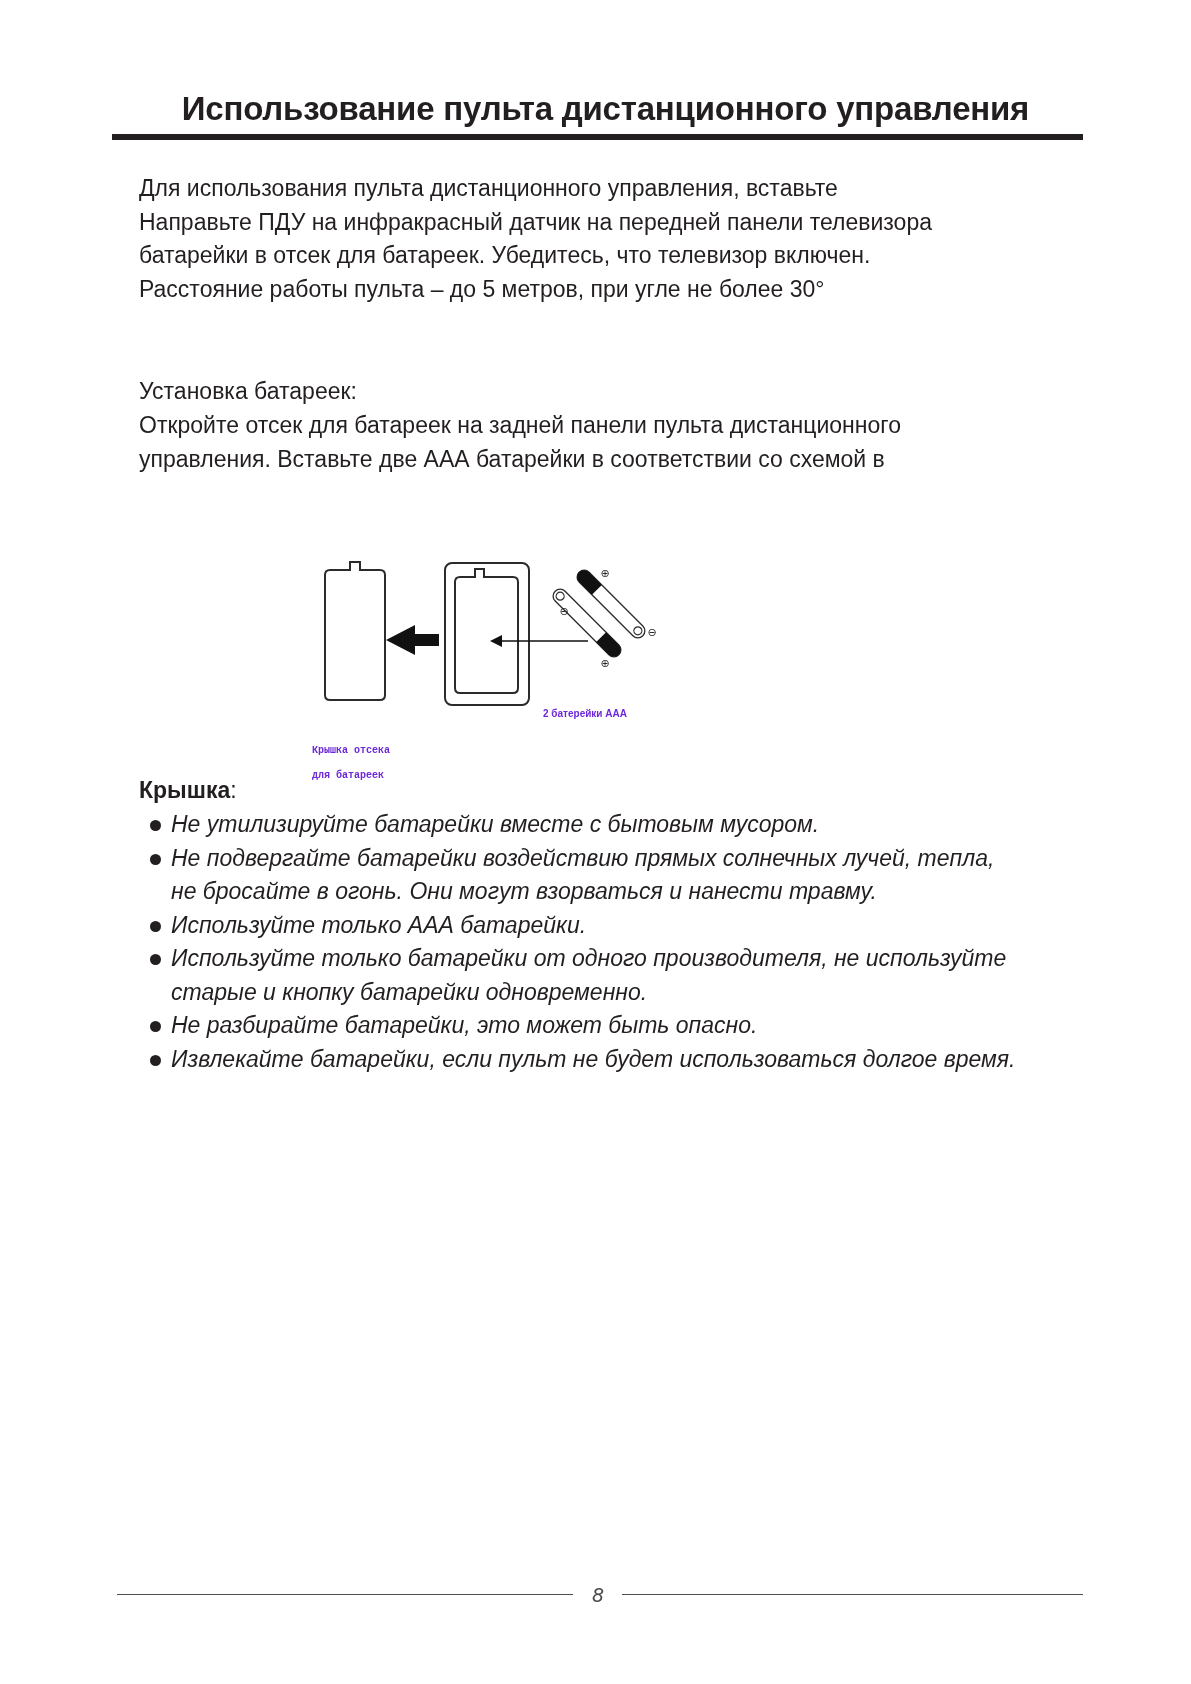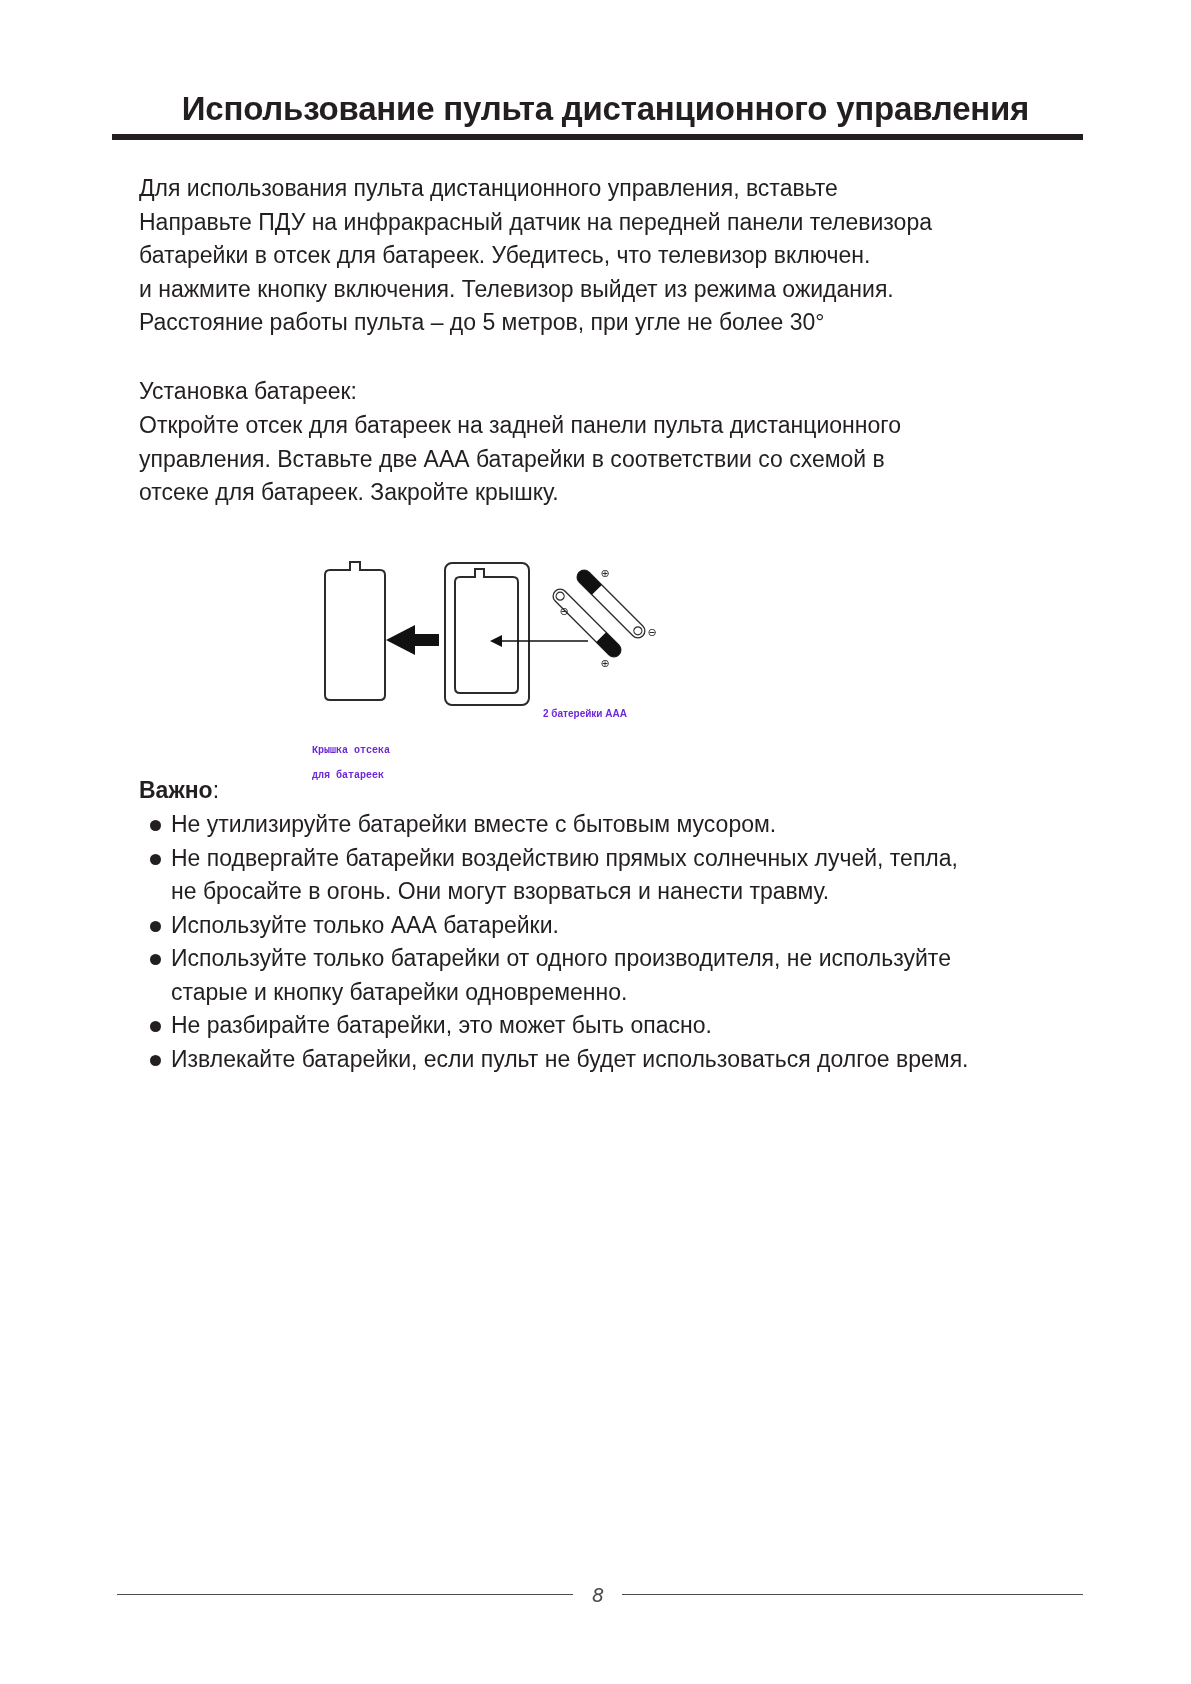--- a/index.html
+++ b/index.html
@@ -37,21 +37,21 @@
 
     .important-heading {
       position: absolute; left: 139px; top: 774px; font-size: 23px; margin: 0;
       line-height: 33.5px; color: #231f20;
     }
     .important-heading b { font-weight: bold; }
     .bullets {
       position: absolute; left: 139px; top: 808px; width: 950px; margin: 0; padding: 0;
       list-style: none; font-size: 23px; line-height: 33.5px; color: #231f20;
     }
-    .bullets li { position: relative; padding-left: 32px; }
+    .bullets li { position: relative; padding-left: 32px; font-style: italic; }
     .bullets li .bullet {
       position: absolute; left: 11px; top: 12px; width: 11px; height: 11px;
       border-radius: 50%; background: #231f20;
     }
     .bullets li .line { display: block; white-space: nowrap; }
 
     .footer-line { position: absolute; top: 1594px; height: 1px; background: #4d4d4d; }
     #footer-line-left { left: 117px; width: 456px; }
     #footer-line-right { left: 622px; width: 461px; }
     .page-number {
@@ -63,31 +63,29 @@
 </head>
 <body>
 
 <h1 class="title">Использование пульта дистанционного управления</h1>
 <div class="title-rule"></div>
 
 <p class="para" id="intro">
   <span class="line">Для использования пульта дистанционного управления, вставьте</span>
   <span class="line">Направьте ПДУ на инфракрасный датчик на передней панели телевизора</span>
   <span class="line">батарейки в отсек для батареек. Убедитесь, что телевизор включен.</span>
-  <span class="line">и нажмите кнопку включения. Телевизор выйдет из режима ожидания.</span>
   <span class="line">Расстояние работы пульта – до 5 метров, при угле не более 30°</span>
 </p>
 
 <p class="para" id="install-heading">
   <span class="line">Установка батареек:</span>
 </p>
 <p class="para" id="install-text">
   <span class="line">Откройте отсек для батареек на задней панели пульта дистанционного</span>
   <span class="line">управления. Вставьте две ААА батарейки в соответствии со схемой в</span>
-  <span class="line">отсеке для батареек. Закройте крышку.</span>
 </p>
 
 <div class="diagram">
   <svg width="400" height="160" viewBox="0 0 400 160">
 
     <g fill="none" stroke="#2b2b2b" stroke-width="2">
       <path d="M30 20 L50 20 L50 12 L60 12 L60 20 L80 20 Q85 20 85 25 L85 145 Q85 150 80 150 L30 150 Q25 150 25 145 L25 25 Q25 20 30 20 Z"></path>
     </g>
 
     <g>
@@ -123,21 +121,21 @@
       </g>
     </g>
   </svg>
   <div class="diag-label" id="batt-label">2 батерейки ААА</div>
   <div class="diag-label" id="cover-label">
     <span style="display:block">Крышка отсека</span>
     <span style="display:block">для батареек</span>
   </div>
 </div>
 
-<p class="important-heading"><b>Важно</b><span>:</span></p>
+<p class="important-heading"><b>Крышка</b><span>:</span></p>
 
 <ul class="bullets">
   <li>
     <span class="bullet"></span>
     <span class="line">Не утилизируйте батарейки вместе с бытовым мусором.</span>
   </li>
   <li>
     <span class="bullet"></span>
     <span class="line">Не подвергайте батарейки воздействию прямых солнечных лучей, тепла,</span>
     <span class="line">не бросайте в огонь. Они могут взорваться и нанести травму.</span>

